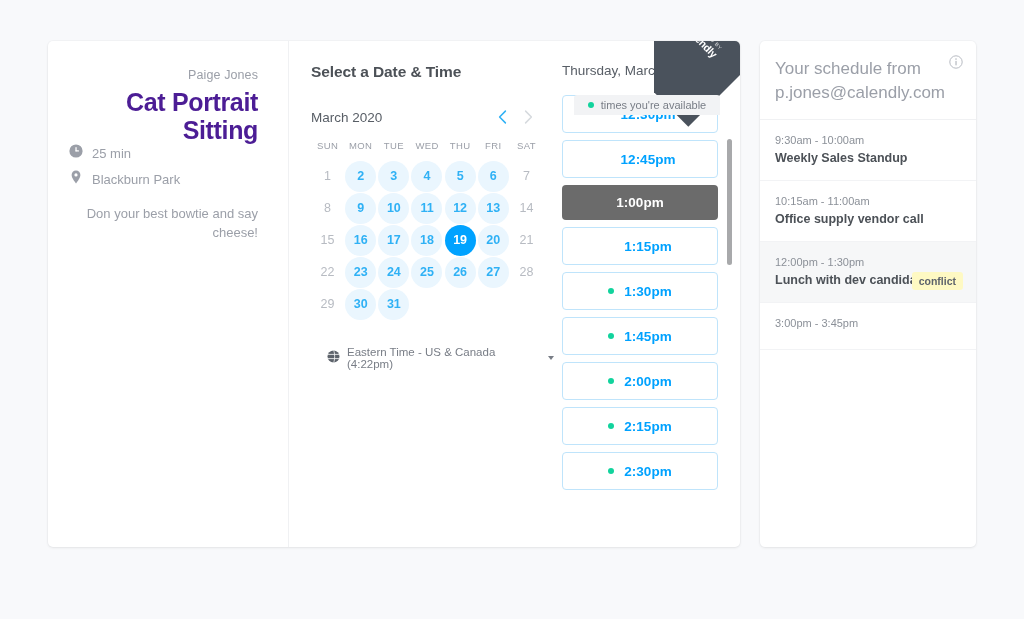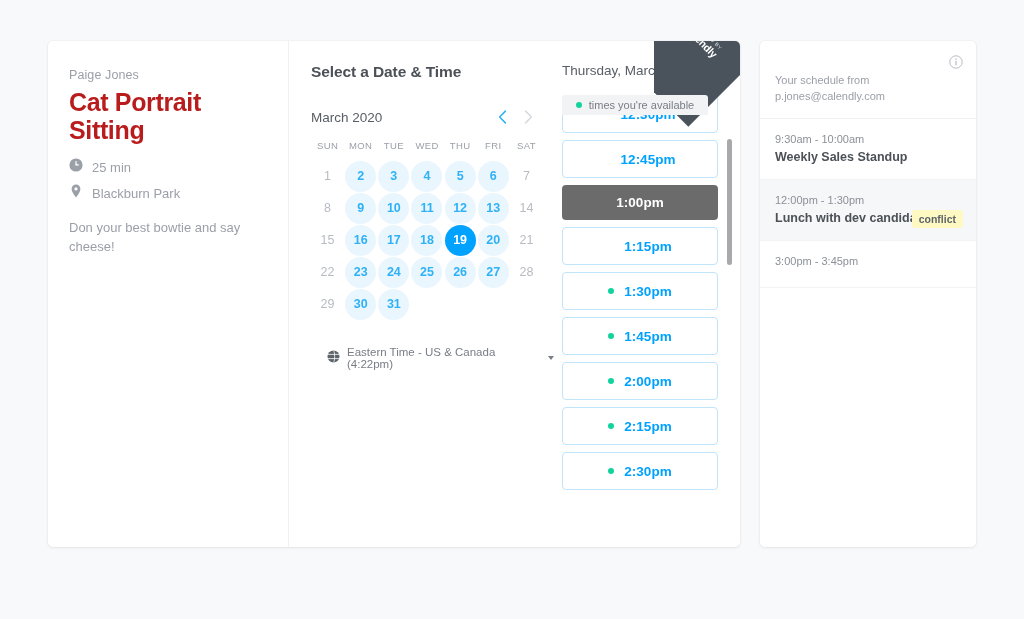--- a/index.html
+++ b/index.html
@@ -24,35 +24,35 @@
     border-radius: 5px;
     box-shadow: 0 1px 3px rgba(0,0,0,0.07), 0 0 0 1px rgba(0,0,0,0.02);
     display: flex;
     overflow: hidden;
   }
 
   
   .event-pane {
     width: 241px;
     border-right: 1px solid #f0f1f3;
-    padding: 27px 14px 0 21px;
+    padding: 27px 30px 0 21px;
     flex-shrink: 0;
+    text-align: right;
   }
   .host-name {
     font-size: 12.5px;
     color: #9b9fa8;
     margin-bottom: 6px;
     letter-spacing: .1px;
   }
   .event-title {
     font-size: 25px;
     font-weight: 700;
-    color: #b91c1c;
+    color: #4c1d95;
     letter-spacing: -.35px;
-    margin-bottom: 14px;
     line-height: 1.12;
   }
   .meta-row {
     display: flex;
     align-items: center;
     gap: 9px;
     margin-bottom: 8px;
   }
   .meta-row .meta-text {
     font-size: 13px;
@@ -229,21 +229,21 @@
     border-radius: 4px;
     color: #fff;
     font-size: 13.5px;
     font-weight: 700;
     font-family: "Liberation Sans", sans-serif;
     cursor: pointer;
   }
 
   .avail-tip {
     position: absolute;
-    left: 8px;
+    left: 20px;
     top: 0;
     width: 146px;
     height: 20px;
     background: #f2f3f5;
     border-radius: 3px 3px 0 0;
     display: flex;
     align-items: center;
     justify-content: center;
     gap: 7px;
     font-size: 11px;
@@ -323,25 +323,24 @@
     border-radius: 5px;
     box-shadow: 0 1px 3px rgba(0,0,0,0.07), 0 0 0 1px rgba(0,0,0,0.02);
     overflow: hidden;
   }
   .sched-header {
     position: relative;
     padding: 16px 16px 14px 15px;
     border-bottom: 1px solid #f0f1f3;
   }
   .sched-header-text {
-    font-size: 11px;
+    font-size: 17px;
     color: #9b9fa8;
     line-height: 1.42;
     width: 160px;
-    margin-top: 16px;
   }
   .info-icon {
     position: absolute;
     right: 13px;
     top: 14px;
     width: 14px;
     height: 14px;
     cursor: pointer;
   }
   .event-row {
@@ -624,20 +623,24 @@
         <circle cx="7" cy="4.1" r=".8" fill="#b7bbc2"></circle>
         <rect x="6.4" y="5.8" width="1.25" height="4.6" rx=".6" fill="#b7bbc2"></rect>
       </svg>
     </span>
   </div>
   <div id="sched-list">
       <div class="event-row">
         <div class="event-time">9:30am - 10:00am</div>
         <div class="event-name">Weekly Sales Standup</div>
       </div>
+      <div class="event-row">
+        <div class="event-time">10:15am - 11:00am</div>
+        <div class="event-name">Office supply vendor call</div>
+      </div>
       <div class="event-row conflict">
         <div class="event-time">12:00pm - 1:30pm</div>
         <div class="event-name">Lunch with dev candidate</div>
         <span class="conflict-badge">conflict</span>
       </div>
       <div class="event-row">
         <div class="event-time">3:00pm - 3:45pm</div>
       </div>
     </div>
 </div>

